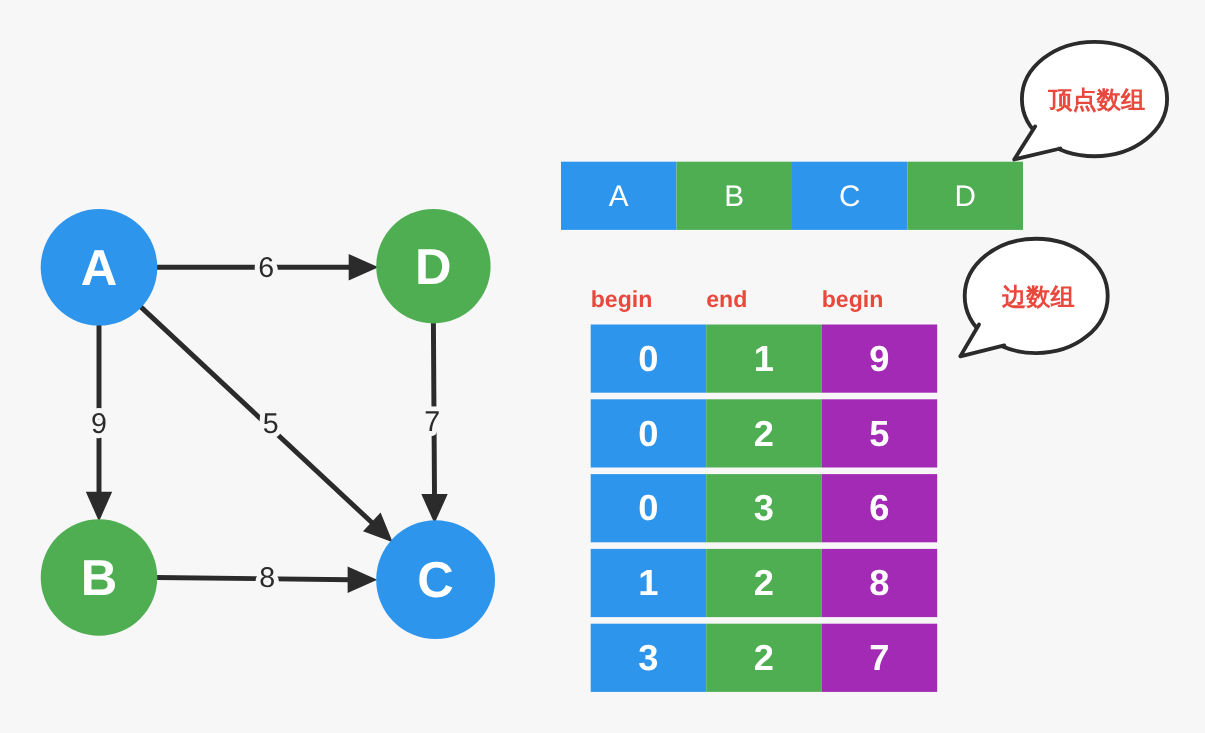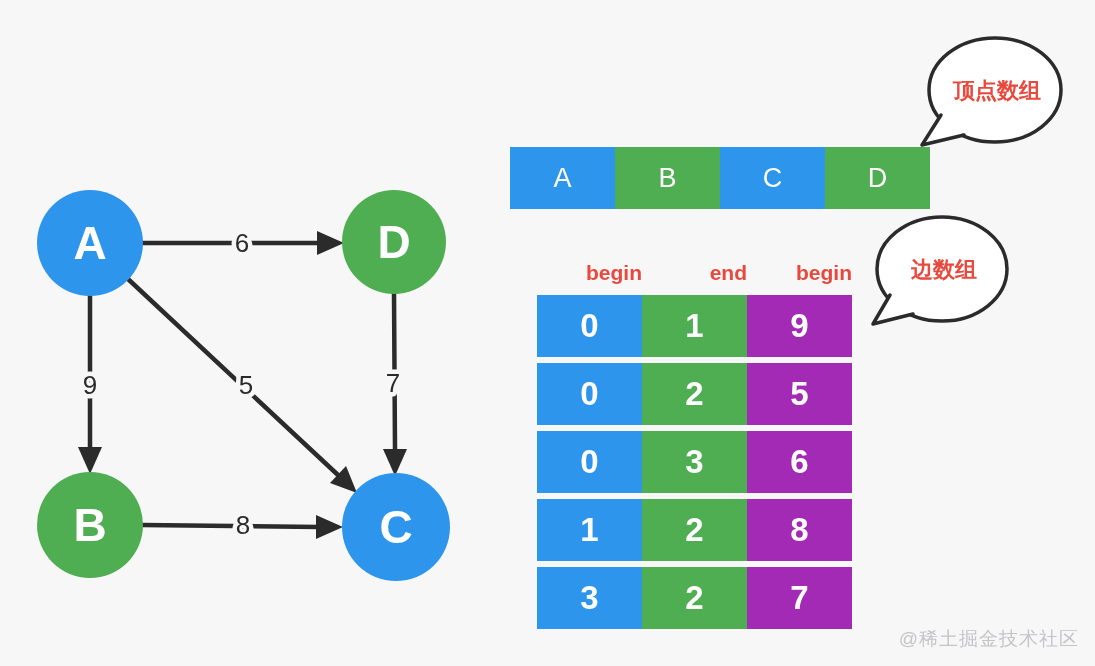--- a/index.html
+++ b/index.html
@@ -33,21 +33,21 @@
     color:#fff;font-size:27px;font-weight:400;
   }
   .cell-blue{background:#2e95ec}
   .cell-green{background:#4fad52}
   .cell-purple{background:#a32ab4}
 
   
   .edge-table{position:absolute;left:537px;top:259px;}
   .et-headers{display:flex;height:27px;margin-bottom:9px;}
   .et-header{
-    width:105px;text-align:right;color:#e9483d;
+    width:105px;text-align:left;color:#e9483d;
     font-size:21px;font-weight:bold;line-height:27px;
   }
   .et-row{display:flex;margin-bottom:6px;}
   .et-cell{
     width:105px;height:62px;display:flex;align-items:center;justify-content:center;
     color:#fff;font-size:33px;font-weight:600;
   }
 
   
   .bubbles-svg{position:absolute;left:0;top:0;pointer-events:none;}
@@ -171,15 +171,14 @@
       <text class="bubble-text" x="997" y="98">顶点数组</text>
     </g>
 
     <g>
       <ellipse class="bubble-shape" cx="942" cy="269" rx="65" ry="52"></ellipse>
       <path class="bubble-tail" d="M 913,314 L 873,324 L 890,295"></path>
       <text class="bubble-text" x="944" y="277">边数组</text>
     </g>
   </svg>
 
-  <div class="watermark">@稀土掘金技术社区</div>
 
 </div>
 
 </body></html>

